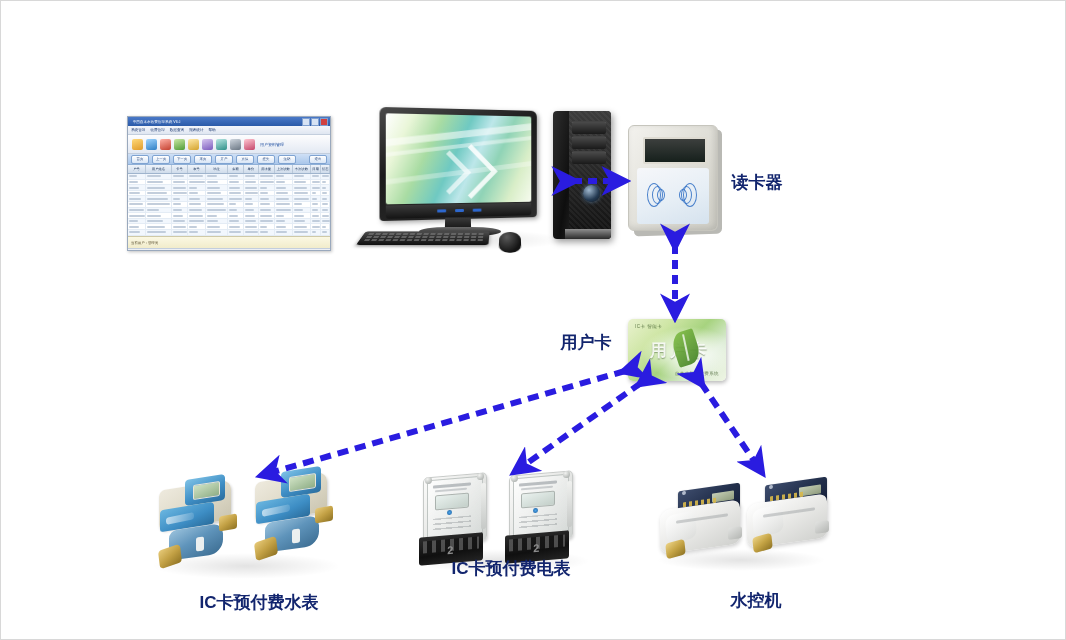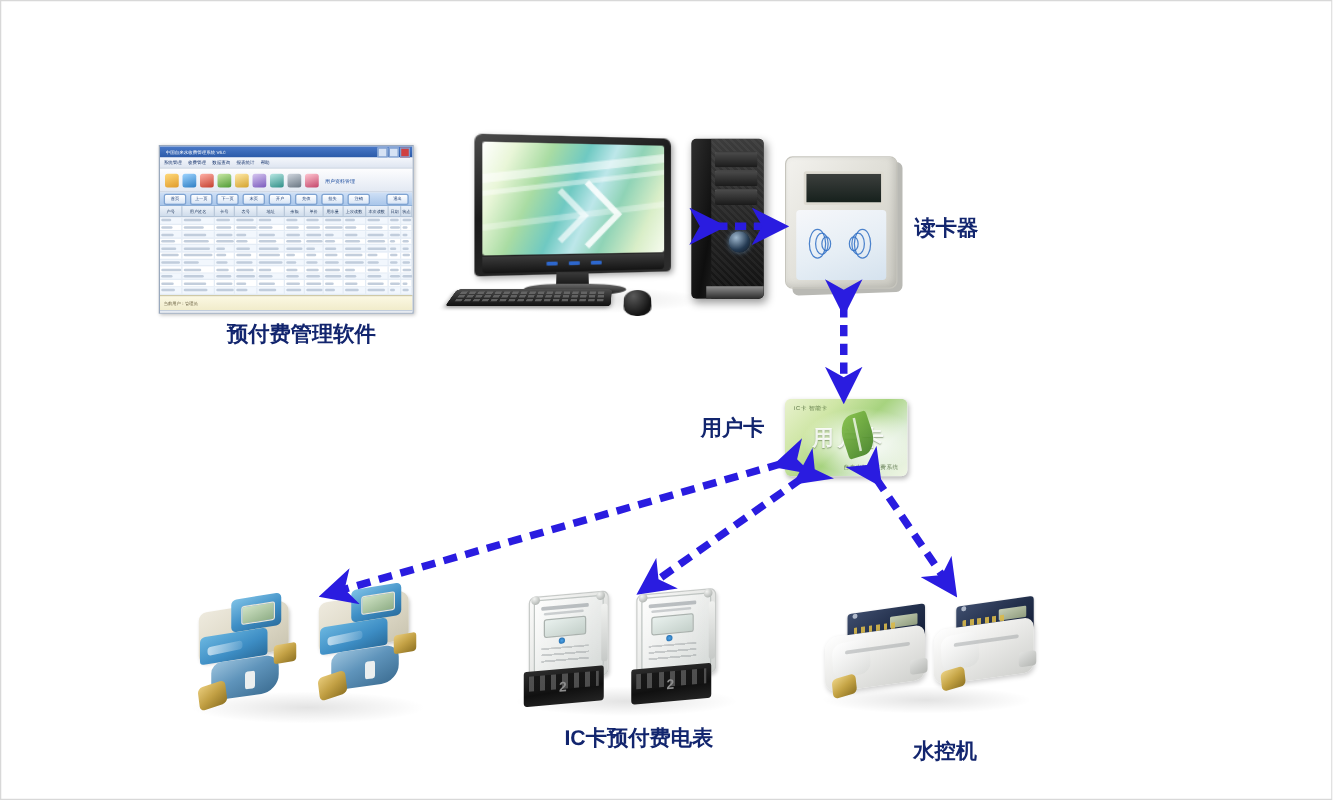--- a/index.html
+++ b/index.html
@@ -970,21 +970,20 @@
       <span>当前用户：管理员</span>
     </div>
 
     <div id="sw-footer">
       <span>记录数：128</span>
       <span class="bold" style="margin-left:auto;margin-right:6px;">就绪</span>
       <span style="margin-right:3px;">2016-08-12</span>
     </div>
   </div>
 
-  <div class="caption" style="left:150px; top:255px; width:180px;">预付费管理软件</div>
 
   <div class="softshadow" style="left:356px; top:228px; width:210px; height:22px;"></div>
 
   <div id="pc-group">
     <div id="monitor-body">
       <div id="monitor-screen">
         <div class="screen-swoosh sw1"></div>
         <div class="screen-swoosh sw2"></div>
         <div class="screen-swoosh sw3"></div>
         <div class="chev chev-a"></div>
@@ -1061,20 +1060,21 @@
     <div class="wm-cap"></div>
     <div class="wm-lcd"></div>
     <div class="wm-blueband"></div>
     <div class="wm-logo"></div>
     <div class="wm-body"></div>
     <div class="wm-sticker"></div>
     <div class="wm-nut-l"></div>
     <div class="wm-nut-r"></div>
   </div>
 
+  <div class="caption" style="left:168px; top:590px; width:180px;">IC卡预付费水表</div>
 
   <div class="softshadow" style="left:410px; top:548px; width:180px; height:24px;"></div>
 
   <div class="elecmeter" style="left:414px; top:470px;">
     <div class="em-case"></div>
     <div class="em-cover"></div>
     <div class="em-brandline"></div>
     <div class="em-brandline2"></div>
     <div class="em-lcd"></div>
     <div class="em-led"></div>
@@ -1098,21 +1098,21 @@
     <div class="em-labels"></div>
     <div class="em-sidebar-strip"></div>
     <div class="em-screw" style="left:10px; top:6px;"></div>
     <div class="em-screw" style="left:62px; top:2px;"></div>
     <div class="em-terminal">
       <div class="em-term-slots"></div>
       <div class="em-term-num">2</div>
     </div>
   </div>
 
-  <div class="caption" style="left:420px; top:578px; width:180px;">IC卡预付费电表</div>
+  <div class="caption" style="left:420px; top:556px; width:180px;">IC卡预付费电表</div>
 
   <div class="softshadow" style="left:655px; top:548px; width:170px; height:22px;"></div>
 
   <div class="watercontrol" style="left:655px; top:482px;">
     <div class="wc-panel"></div>
     <div class="wc-dot"></div>
     <div class="wc-lcd"></div>
     <div class="wc-keys"></div>
     <div class="wc-body"></div>
     <div class="wc-facet"></div>

